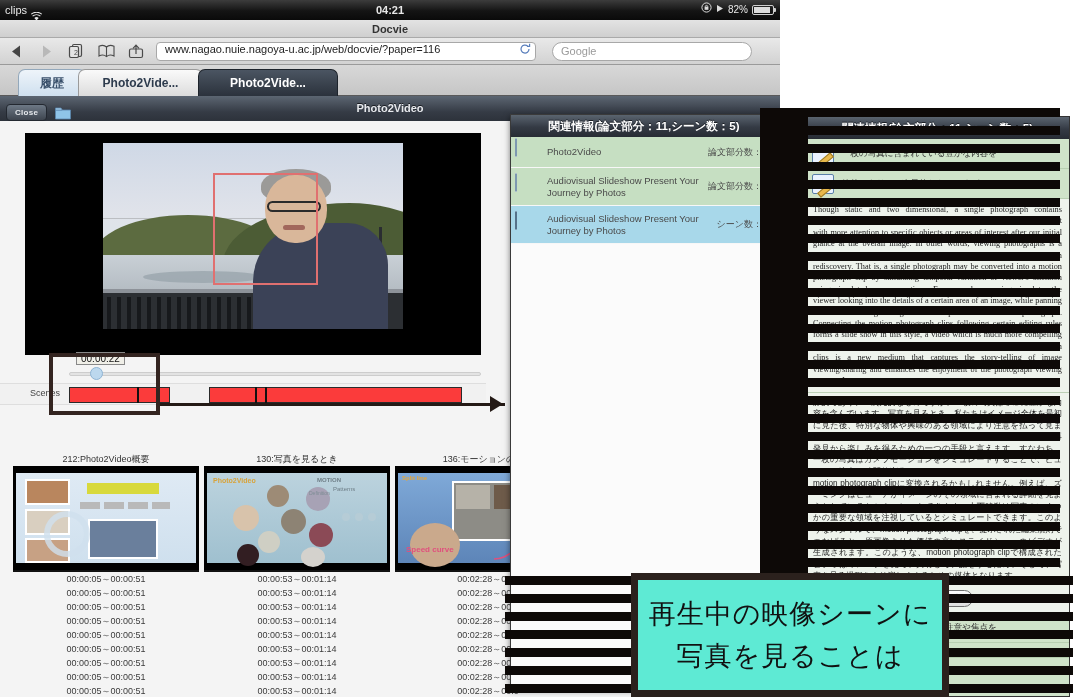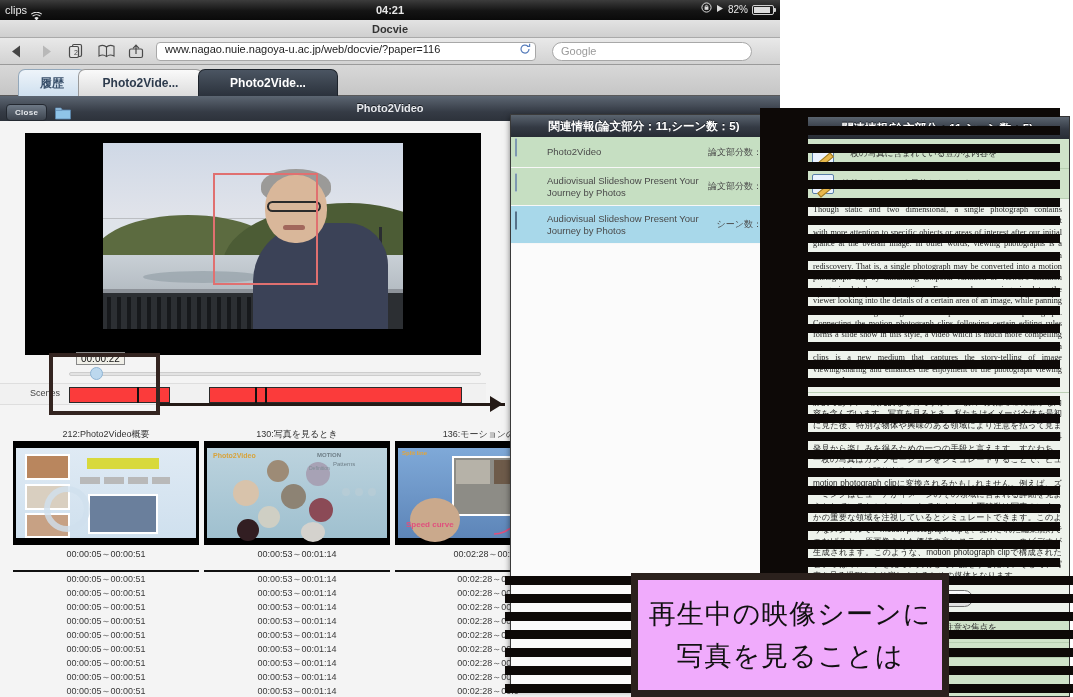--- a/index.html
+++ b/index.html
@@ -140,21 +140,21 @@
   .tooltip-time {
     position:absolute; left:76px; top:231px; background:#f0efe8; border:1px solid #888;
     font-size:10px; color:#111; padding:0px 4px; font-family:"Liberation Sans",sans-serif;
   }
   .hl-box { position:absolute; left:49px; top:240px; width:111px; height:75px; border:4px solid #332420; background:transparent; }
   .arrow-line { position:absolute; left:160px; top:400px; height:3px; background:#241a16; }
   .arrowhead { position:absolute; top:394px; width:0; height:0;
                border-top:8px solid transparent; border-bottom:8px solid transparent; border-left:13px solid #241a16; }
 
   
-  .thumbs { position:absolute; left:0; top:307px; width:780px; height:135px; }
+  .thumbs { position:absolute; left:0; top:332px; width:780px; height:135px; }
   .thumb { position:absolute; top:0; width:186px; }
   .thumb-cap { text-align:center; font-size:9px; color:#333; height:13px; }
   .thumb-img { position:relative; width:186px; height:104px; background:#000; overflow:hidden; border:1px solid #000;}
   .thumb-time { text-align:center; font-size:9px; color:#333; margin-top:3px; }
 
   .tA { background:linear-gradient(#dfeaf4,#cfe0ee); position:absolute; inset:6px 2px 6px 2px;}
   .pimg { position:absolute; border:2px solid #fff; }
   .bar-yellow { position:absolute; background:#d8d93c;}
   .tB { background:linear-gradient(#bcd3de,#9fc0cf); position:absolute; inset:6px 2px 6px 2px;}
   .circ { position:absolute; border-radius:50%; overflow:hidden; }
@@ -215,21 +215,21 @@
               border-radius:9px; background:linear-gradient(#fdfdfd,#dedede); color:#222; }
   .green-strip { height:15px; background:#cfe3c9; border-bottom:1px solid #b3ccad;}
 
   
   .zebra { position:absolute; z-index:45; pointer-events:none; }
   .zband { position:absolute; background:#0d0907; }
 
   
   .callout {
     position:absolute; left:631px; top:573px; width:318px; height:124px;
-    background:#f0abfc; border:7px solid #2b211d; z-index:60;
+    background:#5eead4; border:7px solid #2b211d; z-index:60;
     display:flex; flex-direction:column; align-items:center; justify-content:center; gap:6px;
   }
   .callout div { font-size:27px; color:#111; letter-spacing:1px; font-family:"DejaVu Sans","Liberation Sans",sans-serif;}
 </style>
 </head>
 <body>
 
 <div id="root">
 
   <div class="safari">

